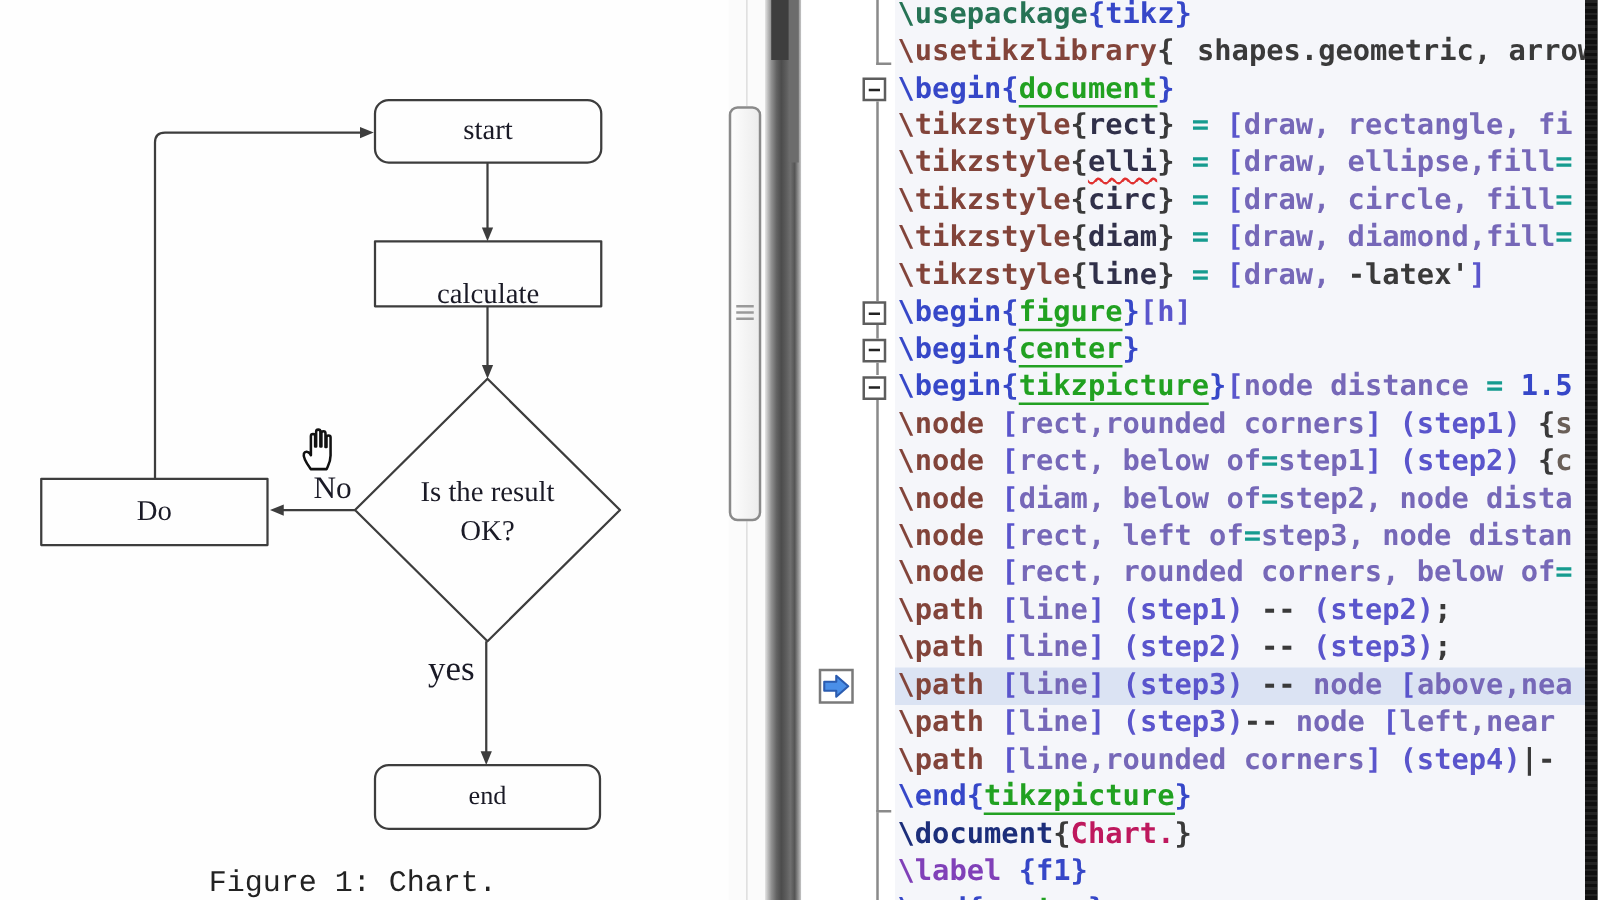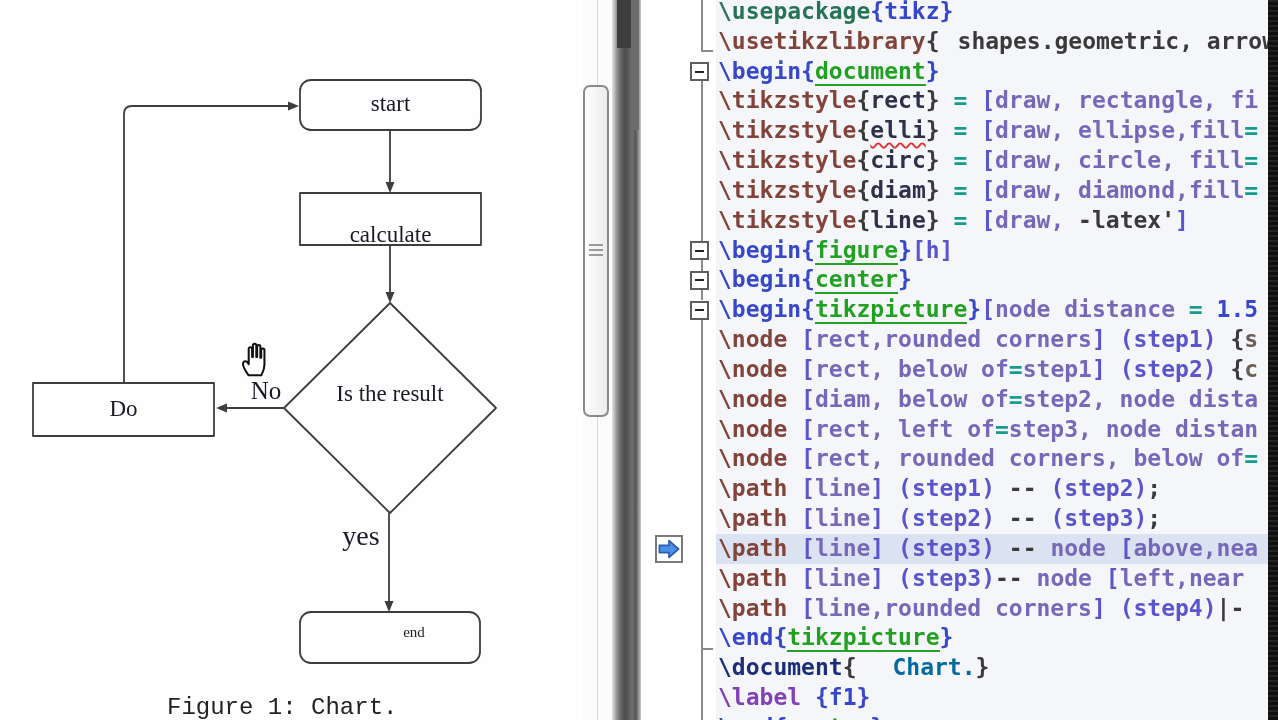--- a/index.html
+++ b/index.html
@@ -70,22 +70,23 @@
         <polygon points="385.5,292 394.5,292 390,303"></polygon>
         <polygon points="227,403.5 227,412.5 216,408"></polygon>
         <polygon points="384.5,601 393.5,601 389,612"></polygon>
         <polygon points="288,101.5 288,110.5 299,106"></polygon>
       </g>
     </svg>
 
     <div class="fc-label" style="left:300px;top:91px;width:181px;font-size:23px;">start</div>
     <div class="fc-label" style="left:300px;top:222px;width:181px;font-size:23px;">calculate</div>
     <div class="fc-label" style="left:290px;top:381px;width:200px;font-size:23px;">Is the result</div>
+    <div class="fc-label" style="left:290px;top:412px;width:200px;font-size:23px;">OK?</div>
     <div class="fc-label" style="left:33px;top:396px;width:181px;font-size:23px;">Do</div>
-    <div class="fc-label" style="left:300px;top:624px;width:180px;font-size:15px;padding-left:24px;">end</div>
+    <div class="fc-label" style="left:300px;top:624px;width:180px;font-size:21px;">end</div>
     <div class="fc-label" style="left:240px;top:377px;width:52px;font-size:25px;">No</div>
     <div class="fc-label" style="left:335px;top:520px;width:52px;font-size:28px;">yes</div>
     <div id="cap" style="left:167px;top:694px;font-size:24px;">Figure 1: Chart.</div>
 
     <svg style="position:absolute;left:236px;top:340px;" width="36" height="38" viewBox="0 0 24 28">
       <path d="M8 26 C6.2 23.5 3.2 19 4 16.8 C4.6 15.2 6.6 15.5 7.5 16.9 L8.1 17.8 L8.1 6.6 C8.1 4.9 10.6 4.9 10.6 6.6 L10.6 12.6 L11.2 12.6 L11.2 4 C11.2 2.3 13.7 2.3 13.7 4 L13.7 12.6 L14.3 12.6 L14.3 4.9 C14.3 3.2 16.7 3.2 16.7 4.9 L16.7 13 L17.3 13 L17.3 7.4 C17.3 5.8 19.7 5.8 19.7 7.4 L19.7 18 C19.7 21.8 18.3 23.8 17.4 26 Z" fill="#ffffff" stroke="#111111" stroke-width="1.5" stroke-linejoin="round"></path>
     </svg>
   </div>
 
   <div id="pdf-scroll">
@@ -150,21 +151,21 @@
           <div class="cl"><span class="tok-c" style="color: rgb(130, 68, 58);">\node </span><span class="tok-v" style="color: rgb(90, 85, 204);">[</span><span class="tok-p" style="color: rgb(118, 104, 184);">rect, below of</span><span class="tok-t" style="color: rgb(22, 155, 143);">=</span><span class="tok-p" style="color: rgb(118, 104, 184);">step1</span><span class="tok-v" style="color: rgb(90, 85, 204);">]</span><span class="tok-d" style="color: rgb(58, 58, 58);"> </span><span class="tok-v" style="color: rgb(90, 85, 204);">(step2)</span><span class="tok-d" style="color: rgb(58, 58, 58);"> {</span><span class="tok-gr" style="color: rgb(106, 95, 88);">c</span></div>
           <div class="cl"><span class="tok-c" style="color: rgb(130, 68, 58);">\node </span><span class="tok-v" style="color: rgb(90, 85, 204);">[</span><span class="tok-p" style="color: rgb(118, 104, 184);">diam, below of</span><span class="tok-t" style="color: rgb(22, 155, 143);">=</span><span class="tok-p" style="color: rgb(118, 104, 184);">step2, node dista</span></div>
           <div class="cl"><span class="tok-c" style="color: rgb(130, 68, 58);">\node </span><span class="tok-v" style="color: rgb(90, 85, 204);">[</span><span class="tok-p" style="color: rgb(118, 104, 184);">rect, left of</span><span class="tok-t" style="color: rgb(22, 155, 143);">=</span><span class="tok-p" style="color: rgb(118, 104, 184);">step3, node distan</span></div>
           <div class="cl"><span class="tok-c" style="color: rgb(130, 68, 58);">\node </span><span class="tok-v" style="color: rgb(90, 85, 204);">[</span><span class="tok-p" style="color: rgb(118, 104, 184);">rect, rounded corners, below of</span><span class="tok-t" style="color: rgb(22, 155, 143);">=</span></div>
           <div class="cl"><span class="tok-c" style="color: rgb(130, 68, 58);">\path </span><span class="tok-v" style="color: rgb(90, 85, 204);">[</span><span class="tok-p" style="color: rgb(118, 104, 184);">line</span><span class="tok-v" style="color: rgb(90, 85, 204);">]</span><span class="tok-d" style="color: rgb(58, 58, 58);"> </span><span class="tok-v" style="color: rgb(90, 85, 204);">(step1)</span><span class="tok-d" style="color: rgb(58, 58, 58);"> -- </span><span class="tok-v" style="color: rgb(90, 85, 204);">(step2)</span><span class="tok-d" style="color: rgb(58, 58, 58);">;</span></div>
           <div class="cl"><span class="tok-c" style="color: rgb(130, 68, 58);">\path </span><span class="tok-v" style="color: rgb(90, 85, 204);">[</span><span class="tok-p" style="color: rgb(118, 104, 184);">line</span><span class="tok-v" style="color: rgb(90, 85, 204);">]</span><span class="tok-d" style="color: rgb(58, 58, 58);"> </span><span class="tok-v" style="color: rgb(90, 85, 204);">(step2)</span><span class="tok-d" style="color: rgb(58, 58, 58);"> -- </span><span class="tok-v" style="color: rgb(90, 85, 204);">(step3)</span><span class="tok-d" style="color: rgb(58, 58, 58);">;</span></div>
           <div class="cl" style="background: rgb(219, 227, 243);"><span class="tok-c" style="color: rgb(130, 68, 58);">\path </span><span class="tok-v" style="color: rgb(90, 85, 204);">[</span><span class="tok-p" style="color: rgb(118, 104, 184);">line</span><span class="tok-v" style="color: rgb(90, 85, 204);">]</span><span class="tok-d" style="color: rgb(58, 58, 58);"> </span><span class="tok-v" style="color: rgb(90, 85, 204);">(step3)</span><span class="tok-d" style="color: rgb(58, 58, 58);"> -- </span><span class="tok-p" style="color: rgb(118, 104, 184);">node</span><span class="tok-d" style="color: rgb(58, 58, 58);"> </span><span class="tok-v" style="color: rgb(90, 85, 204);">[</span><span class="tok-p" style="color: rgb(118, 104, 184);">above,nea</span></div>
           <div class="cl"><span class="tok-c" style="color: rgb(130, 68, 58);">\path </span><span class="tok-v" style="color: rgb(90, 85, 204);">[</span><span class="tok-p" style="color: rgb(118, 104, 184);">line</span><span class="tok-v" style="color: rgb(90, 85, 204);">]</span><span class="tok-d" style="color: rgb(58, 58, 58);"> </span><span class="tok-v" style="color: rgb(90, 85, 204);">(step3)</span><span class="tok-d" style="color: rgb(58, 58, 58);">-- </span><span class="tok-p" style="color: rgb(118, 104, 184);">node</span><span class="tok-d" style="color: rgb(58, 58, 58);"> </span><span class="tok-v" style="color: rgb(90, 85, 204);">[</span><span class="tok-p" style="color: rgb(118, 104, 184);">left,near</span></div>
           <div class="cl"><span class="tok-c" style="color: rgb(130, 68, 58);">\path </span><span class="tok-v" style="color: rgb(90, 85, 204);">[</span><span class="tok-p" style="color: rgb(118, 104, 184);">line,rounded corners</span><span class="tok-v" style="color: rgb(90, 85, 204);">]</span><span class="tok-d" style="color: rgb(58, 58, 58);"> </span><span class="tok-v" style="color: rgb(90, 85, 204);">(step4)</span><span class="tok-d" style="color: rgb(58, 58, 58);">|-</span></div>
           <div class="cl"><span class="tok-b" style="color: rgb(54, 71, 200);">\end{</span><span class="tok-g" style="color: rgb(33, 161, 33);">tikzpicture</span><span class="tok-b" style="color: rgb(54, 71, 200);">}</span></div>
-          <div class="cl"><span class="tok-cap" style="color: rgb(28, 46, 122);">\document</span><span class="tok-d" style="color: rgb(58, 58, 58);">{</span><span class="tok-gr" style="color: #0369a1; margin-left: 36px;">Chart.</span><span class="tok-d" style="color: rgb(58, 58, 58);">}</span></div>
+          <div class="cl"><span class="tok-cap" style="color: rgb(28, 46, 122);">\document</span><span class="tok-d" style="color: rgb(58, 58, 58);">{</span><span class="tok-gr" style="color: #be185d;">Chart.</span><span class="tok-d" style="color: rgb(58, 58, 58);">}</span></div>
           <div class="cl"><span class="tok-lbl" style="color: rgb(128, 64, 184);">\label </span><span class="tok-b" style="color: rgb(54, 71, 200);">{f1}</span></div>
           <div class="cl"><span class="tok-b" style="color: rgb(54, 71, 200);">\end{</span><span class="tok-g" style="color: rgb(33, 161, 33);">center</span><span class="tok-b" style="color: rgb(54, 71, 200);">}</span></div>
         </div>
     </div>
   </div>
 
   <div id="right-strip"></div>
 </div>
 
 </body></html>

